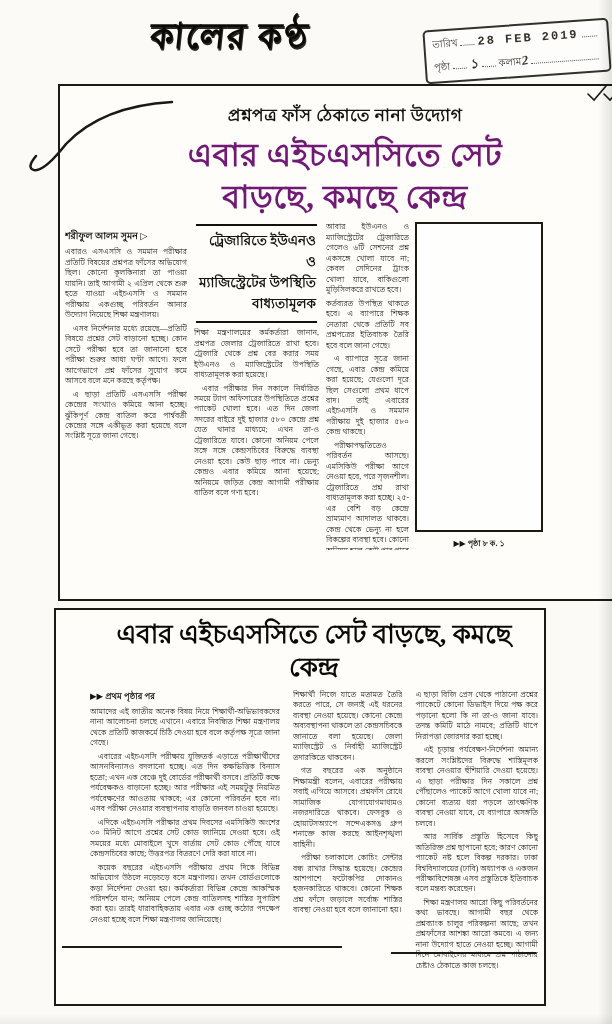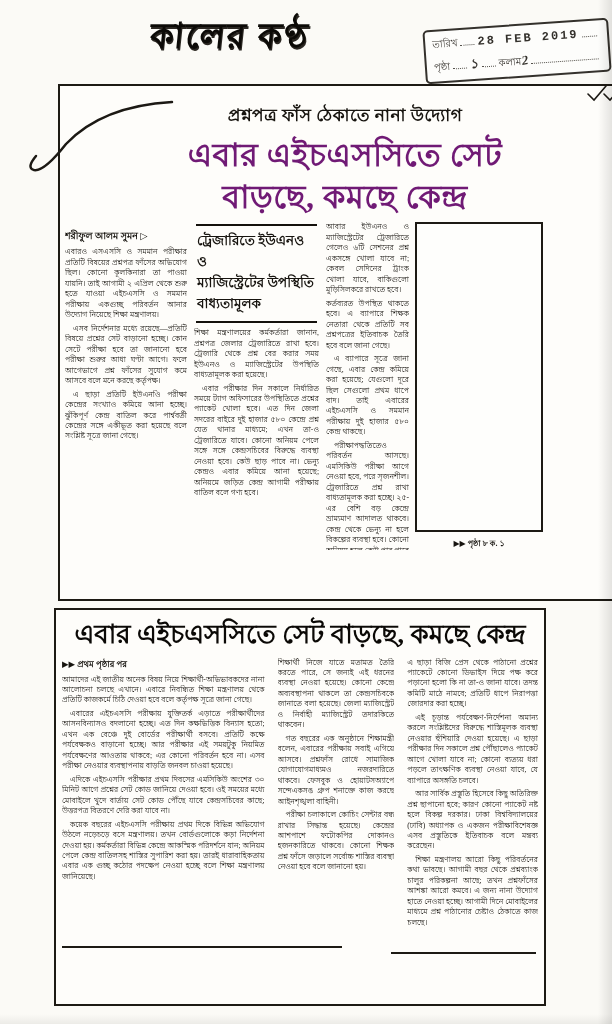--- a/index.html
+++ b/index.html
@@ -42,21 +42,21 @@
   .stamp-date{font-family:"Liberation Mono","DejaVu Sans Mono",monospace;
     font-weight:bold;font-size:12px;letter-spacing:2px;}
   .hand{font-style:italic;font-size:13px;font-weight:bold;transform:rotate(-6deg);display:inline-block;}
 
   
   .clip{
     position:absolute;background:#fefdfa;border:2px solid #1d1a14;
     box-sizing:border-box;
   }
   .clip1{left:58px;top:84px;width:574px;height:517px;}
-  .clip2{left:54px;top:608px;width:492px;height:398px;}
+  .clip2{left:54px;top:608px;width:492px;height:398px;padding-left:28px;}
 
   .kicker{
     margin-top:16px;text-align:center;
     font-size:17px;font-weight:bold;letter-spacing:0.5px;
   }
   .headline1{
     margin:4px 6px 0;text-align:center;font-weight:bold;
     font-size:32px;line-height:1.32;letter-spacing:0.5px;color:#701a75;
   }
   .headline2{
@@ -78,21 +78,21 @@
   .cont-rule{flex:1;height:2px;background:#15120d;margin-right:4px;}
   .cont-note{font-size:8px;font-weight:bold;white-space:nowrap;}
 
   .byline{font-size:9.5px;font-weight:bold;margin:1px 0 3px;}
   .col p{margin:0 0 3px;font-size:7.6px;line-height:1.38;text-align:justify;
     text-justify:inter-word;word-break:break-word;}
   .col p + p{text-indent:8px;}
 
   .subhead-box{
     border-top:2.5px solid #14110c;border-bottom:2.5px solid #14110c;
-    margin:2px 2px 5px;padding:5px 1px 6px;text-align:left;
+    margin:2px 2px 5px;padding:5px 1px 6px;text-align:right;
     font-size:13.5px;font-weight:bold;line-height:1.55;
   }
 
   .clip2 .headline2{margin-top:9px;}
   .c2-cols{display:flex;padding:6px 6px 0;}
   .c2-col1{width:203px;height:288px;margin-right:13px;}
   .c2-col2{width:117px;height:288px;margin-right:13px;}
   .c2-col3{width:131px;height:330px;}
   .cont-from{font-size:8.5px;font-weight:bold;margin:0 0 3px;}
   .tear{position:absolute;height:2px;background:#1d1a14;}
@@ -139,21 +139,21 @@
       <span>এবার এইচএসসিতে সেট</span><br>
       <span>বাড়ছে, কমছে কেন্দ্র</span>
     </div>
 
     <div class="cols">
       <div class="col c1-col1">
         <div class="byline">শরীফুল আলম সুমন ▷</div>
         <div>
             <p>এবারও এসএসসি ও সমমান পরীক্ষার প্রতিটি বিষয়ের প্রশ্নপত্র ফাঁসের অভিযোগ ছিল। কোনো কূলকিনারা তা পাওয়া যায়নি। তাই আগামী ২ এপ্রিল থেকে শুরু হতে যাওয়া এইচএসসি ও সমমান পরীক্ষায় একগুচ্ছ পরিবর্তন আনার উদ্যোগ নিয়েছে শিক্ষা মন্ত্রণালয়।</p>
             <p>এসব নির্দেশনার মধ্যে রয়েছে—প্রতিটি বিষয়ে প্রশ্নের সেট বাড়ানো হচ্ছে। কোন সেটে পরীক্ষা হবে তা জানানো হবে পরীক্ষা শুরুর আধা ঘণ্টা আগে। ফলে আগেভাগে প্রশ্ন ফাঁসের সুযোগ কমে আসবে বলে মনে করছে কর্তৃপক্ষ।</p>
-            <p>এ ছাড়া প্রতিটি ইউএনওি পরীক্ষা কেন্দ্রের সংখ্যাও কমিয়ে আনা হচ্ছে। ঝুঁকিপূর্ণ কেন্দ্র বাতিল করে পার্শ্ববর্তী কেন্দ্রের সঙ্গে একীভূত করা হয়েছে বলে সংশ্লিষ্ট সূত্রে জানা গেছে।</p>
+            <p>এ ছাড়া প্রতিটি এসএসসি পরীক্ষা কেন্দ্রের সংখ্যাও কমিয়ে আনা হচ্ছে। ঝুঁকিপূর্ণ কেন্দ্র বাতিল করে পার্শ্ববর্তী কেন্দ্রের সঙ্গে একীভূত করা হয়েছে বলে সংশ্লিষ্ট সূত্রে জানা গেছে।</p>
           </div>
       </div>
 
       <div class="col c1-col2">
         <div class="subhead-box">
           <span>ট্রেজারিতে ইউএনও ও</span><br>
           <span>ম্যাজিস্ট্রেটের উপস্থিতি</span><br>
           <span>বাধ্যতামূলক</span>
         </div>
         <div>

